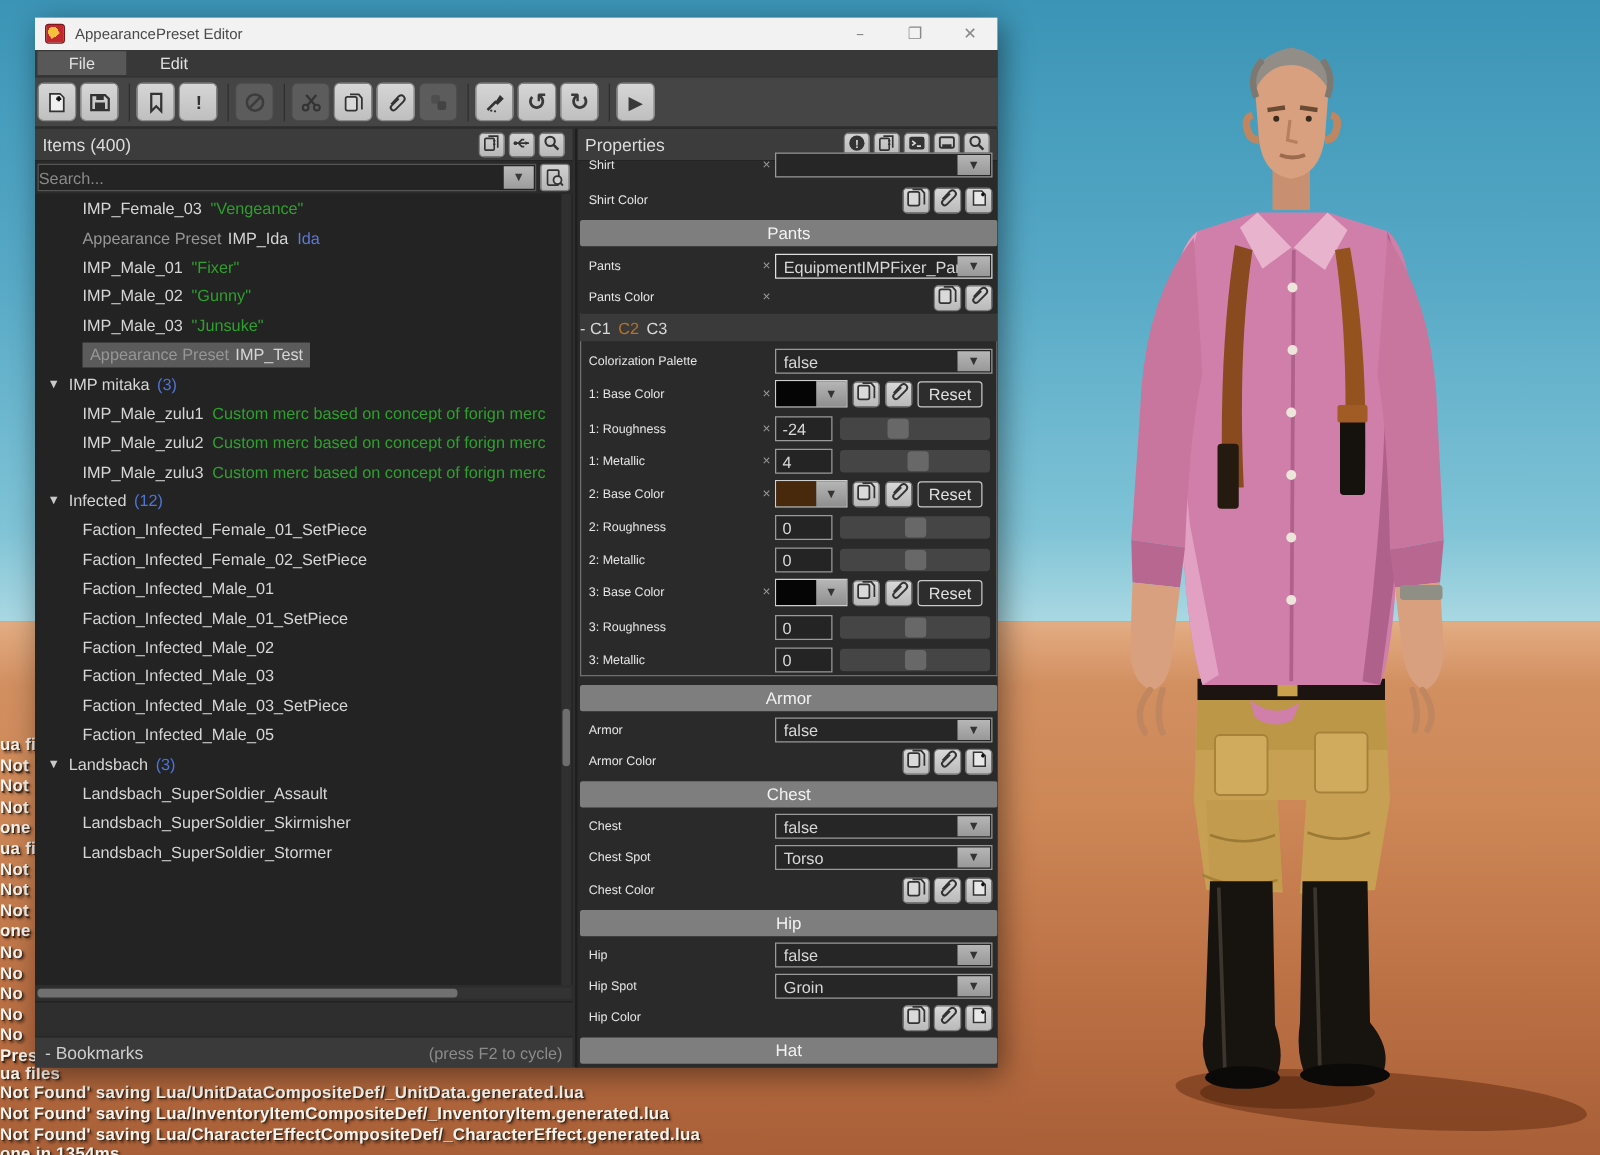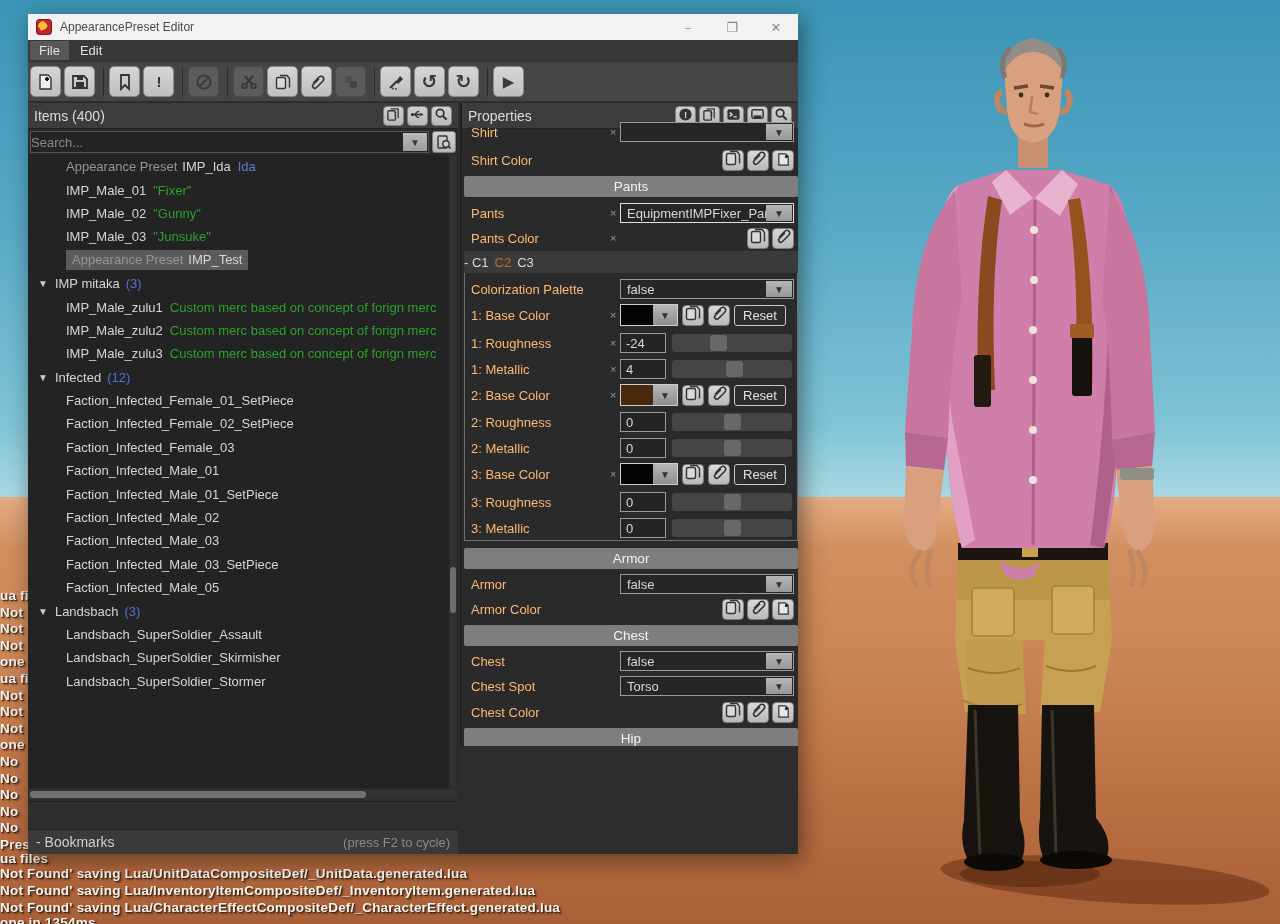--- a/index.html
+++ b/index.html
@@ -29,34 +29,34 @@
               background:radial-gradient(circle at 40% 40%, #f5c13d 0 35%, #c1272d 36% 100%);
               border:1px solid #7e1a1e; position:relative; }
   #app-logo::after { content:""; position:absolute; left:3px; top:7px; width:8px; height:2px;
               background:#f5c13d; transform:rotate(-35deg); }
   #title-text { font-size:12px; color:#4a4a4a; }
   #win-controls { margin-left:auto; display:flex; height:100%; }
   .win-btn { width:44px; height:100%; display:flex; align-items:center; justify-content:center;
              color:#8a8a8a; font-size:13px; font-family:"DejaVu Sans",sans-serif; }
   #menubar { position:absolute; left:0; top:26px; width:100%; height:21px; background:#383838;
              display:flex; align-items:center; gap:2px; padding-left:2px; }
-  .menu-item { color:#e2e2e2; font-size:13px; padding:2px 9px; }
+  .menu-item { color:#e2e2e2; font-size:13px; padding:2px 25px; }
   .menu-item.active { background:#585858; }
   #toolbar { position:absolute; left:0; top:47px; width:100%; height:40px; background:#454545;
              display:flex; align-items:center; padding-left:2px; border-top:1px solid #303030; }
   .tb-btn { width:31px; height:31px; border-radius:5px; background:linear-gradient(180deg,#d6d6d6,#bfbfbf);
             border:1px solid #8a8a8a; display:flex; align-items:center; justify-content:center;
             color:#3a3a3a; margin-right:3px; font-size:17px; }
   .tb-btn.dim { background:#5c5c5c; border-color:#4a4a4a; color:#3c3c3c; }
   .tb-sep { width:1px; height:30px; background:#2e2e2e; margin:0 5px; }
   .tb-btn svg { display:block; }
 
   
   #items-panel { position:absolute; left:0; top:89px; width:430px; height:555px; background:#2a2a2a; }
-  #props-panel { position:absolute; left:432px; top:89px; width:338px; height:643px; background:#2a2a2a;
+  #props-panel { position:absolute; left:432px; top:89px; width:338px; height:751px; background:#2a2a2a;
                  border-left:2px solid #1f1f1f; overflow:hidden; }
   .panel-header { position:absolute; left:0; top:0; width:100%; height:26px; background:#3c3c3c;
                   display:flex; align-items:center; padding:0 6px; border-bottom:1px solid #232323; }
   .panel-title { color:#dcdcdc; font-size:14px; }
   .ph-icons { margin-left:auto; display:flex; gap:3px; }
   .ph-btn { width:21px; height:20px; border-radius:4px; background:linear-gradient(180deg,#d2d2d2,#b8b8b8);
             border:1px solid #808080; color:#333; display:flex; align-items:center; justify-content:center;
             font-size:11px; font-weight:bold; }
 
   
@@ -82,21 +82,21 @@
   #hscroll { position:absolute; left:1px; top:687px; width:428px; height:9px; background:#333; }
   #hscroll-thumb { position:absolute; left:1px; top:1px; width:336px; height:7px; background:#707070; border-radius:3px; }
   #items-footer-gap { position:absolute; left:0; top:698px; width:430px; height:26px; background:#2e2e2e; border-top:1px solid #1f1f1f;}
   #bookmarks-bar { position:absolute; left:0; top:726px; width:430px; height:25px; background:#3a3a3a;
                    display:flex; align-items:center; padding:0 8px; border-top:1px solid #222; }
   #bookmarks-label { color:#cfcfcf; font-size:14px; }
   #bookmarks-hint { margin-left:auto; color:#8b8b8b; font-size:13px; }
 
   
   .prop-row { position:absolute; left:0; width:338px; height:24px; display:flex; align-items:center; }
-  .p-label { color:#fdba74; font-size:13px; padding-left:9px; white-space:nowrap; }
+  .p-label { color:#e5e5e5; font-size:10px; padding-left:9px; white-space:nowrap; }
   .p-x { position:absolute; left:148px; color:#9a9a9a; font-size:11px; }
   .p-ctrl { position:absolute; left:158px; display:flex; align-items:center; }
   .p-right { position:absolute; right:6px; display:flex; align-items:center; gap:3px; }
   .section-bar { position:absolute; left:2px; width:334px; height:21px; background:#7e7e7e; border-radius:2px;
                  display:flex; align-items:center; justify-content:center; color:#f2f2f2; font-size:13.5px; }
   .subheader-bar { position:absolute; left:2px; width:334px; height:22px; background:#3a3a3a;
                    display:flex; align-items:center; padding-left:0; font-size:13px; gap:6px; }
   .c-white { color:#d8d8d8; } .c-orange { color:#b5722a; }
   .dropdown { width:174px; height:20px; background:#262626; border:1px solid #9a9a9a; position:relative;
               display:flex; align-items:center; color:#d8d8d8; font-size:13px; padding-left:6px;
@@ -380,20 +380,24 @@
       <div id="search-doc-btn">
         <svg width="14" height="14" viewBox="0 0 14 14">
             <rect x="1" y="1" width="9" height="12" rx="1" fill="none" stroke="#333" stroke-width="1.4"></rect>
             <circle cx="9" cy="9" r="3.2" fill="#cfcfcf" stroke="#333" stroke-width="1.4"></circle>
             <line x1="11.2" y1="11.2" x2="13.4" y2="13.4" stroke="#333" stroke-width="1.6"></line>
           </svg>
       </div>
     </div>
     <div id="item-list">
         <div class="it-row it-ind2">
+          <span class="it-name">IMP_Female_03</span>
+          <span class="it-desc-green">"Vengeance"</span>
+        </div>
+        <div class="it-row it-ind2">
           <span class="it-prefix">Appearance Preset</span>
       <span class="it-name">IMP_Ida</span>
       <span class="it-tag-blue">Ida</span>
         </div>
         <div class="it-row it-ind2">
           <span class="it-name">IMP_Male_01</span>
           <span class="it-desc-green">"Fixer"</span>
         </div>
         <div class="it-row it-ind2">
           <span class="it-name">IMP_Male_02</span>
@@ -426,23 +430,20 @@
         <div class="it-row it-ind1">
           <span class="it-tri">▼</span>
       <span class="it-name">Infected</span>
       <span class="it-count">(12)</span>
         </div>
         <div class="it-row it-ind2">
           <span class="it-name">Faction_Infected_Female_01_SetPiece</span>
         </div>
         <div class="it-row it-ind2">
           <span class="it-name">Faction_Infected_Female_02_SetPiece</span>
-        </div>
-        <div class="it-row it-ind2">
-          <span class="it-name">Faction_Infected_Female_03</span>
         </div>
         <div class="it-row it-ind2">
           <span class="it-name">Faction_Infected_Male_01</span>
         </div>
         <div class="it-row it-ind2">
           <span class="it-name">Faction_Infected_Male_01_SetPiece</span>
         </div>
         <div class="it-row it-ind2">
           <span class="it-name">Faction_Infected_Male_02</span>
         </div>

